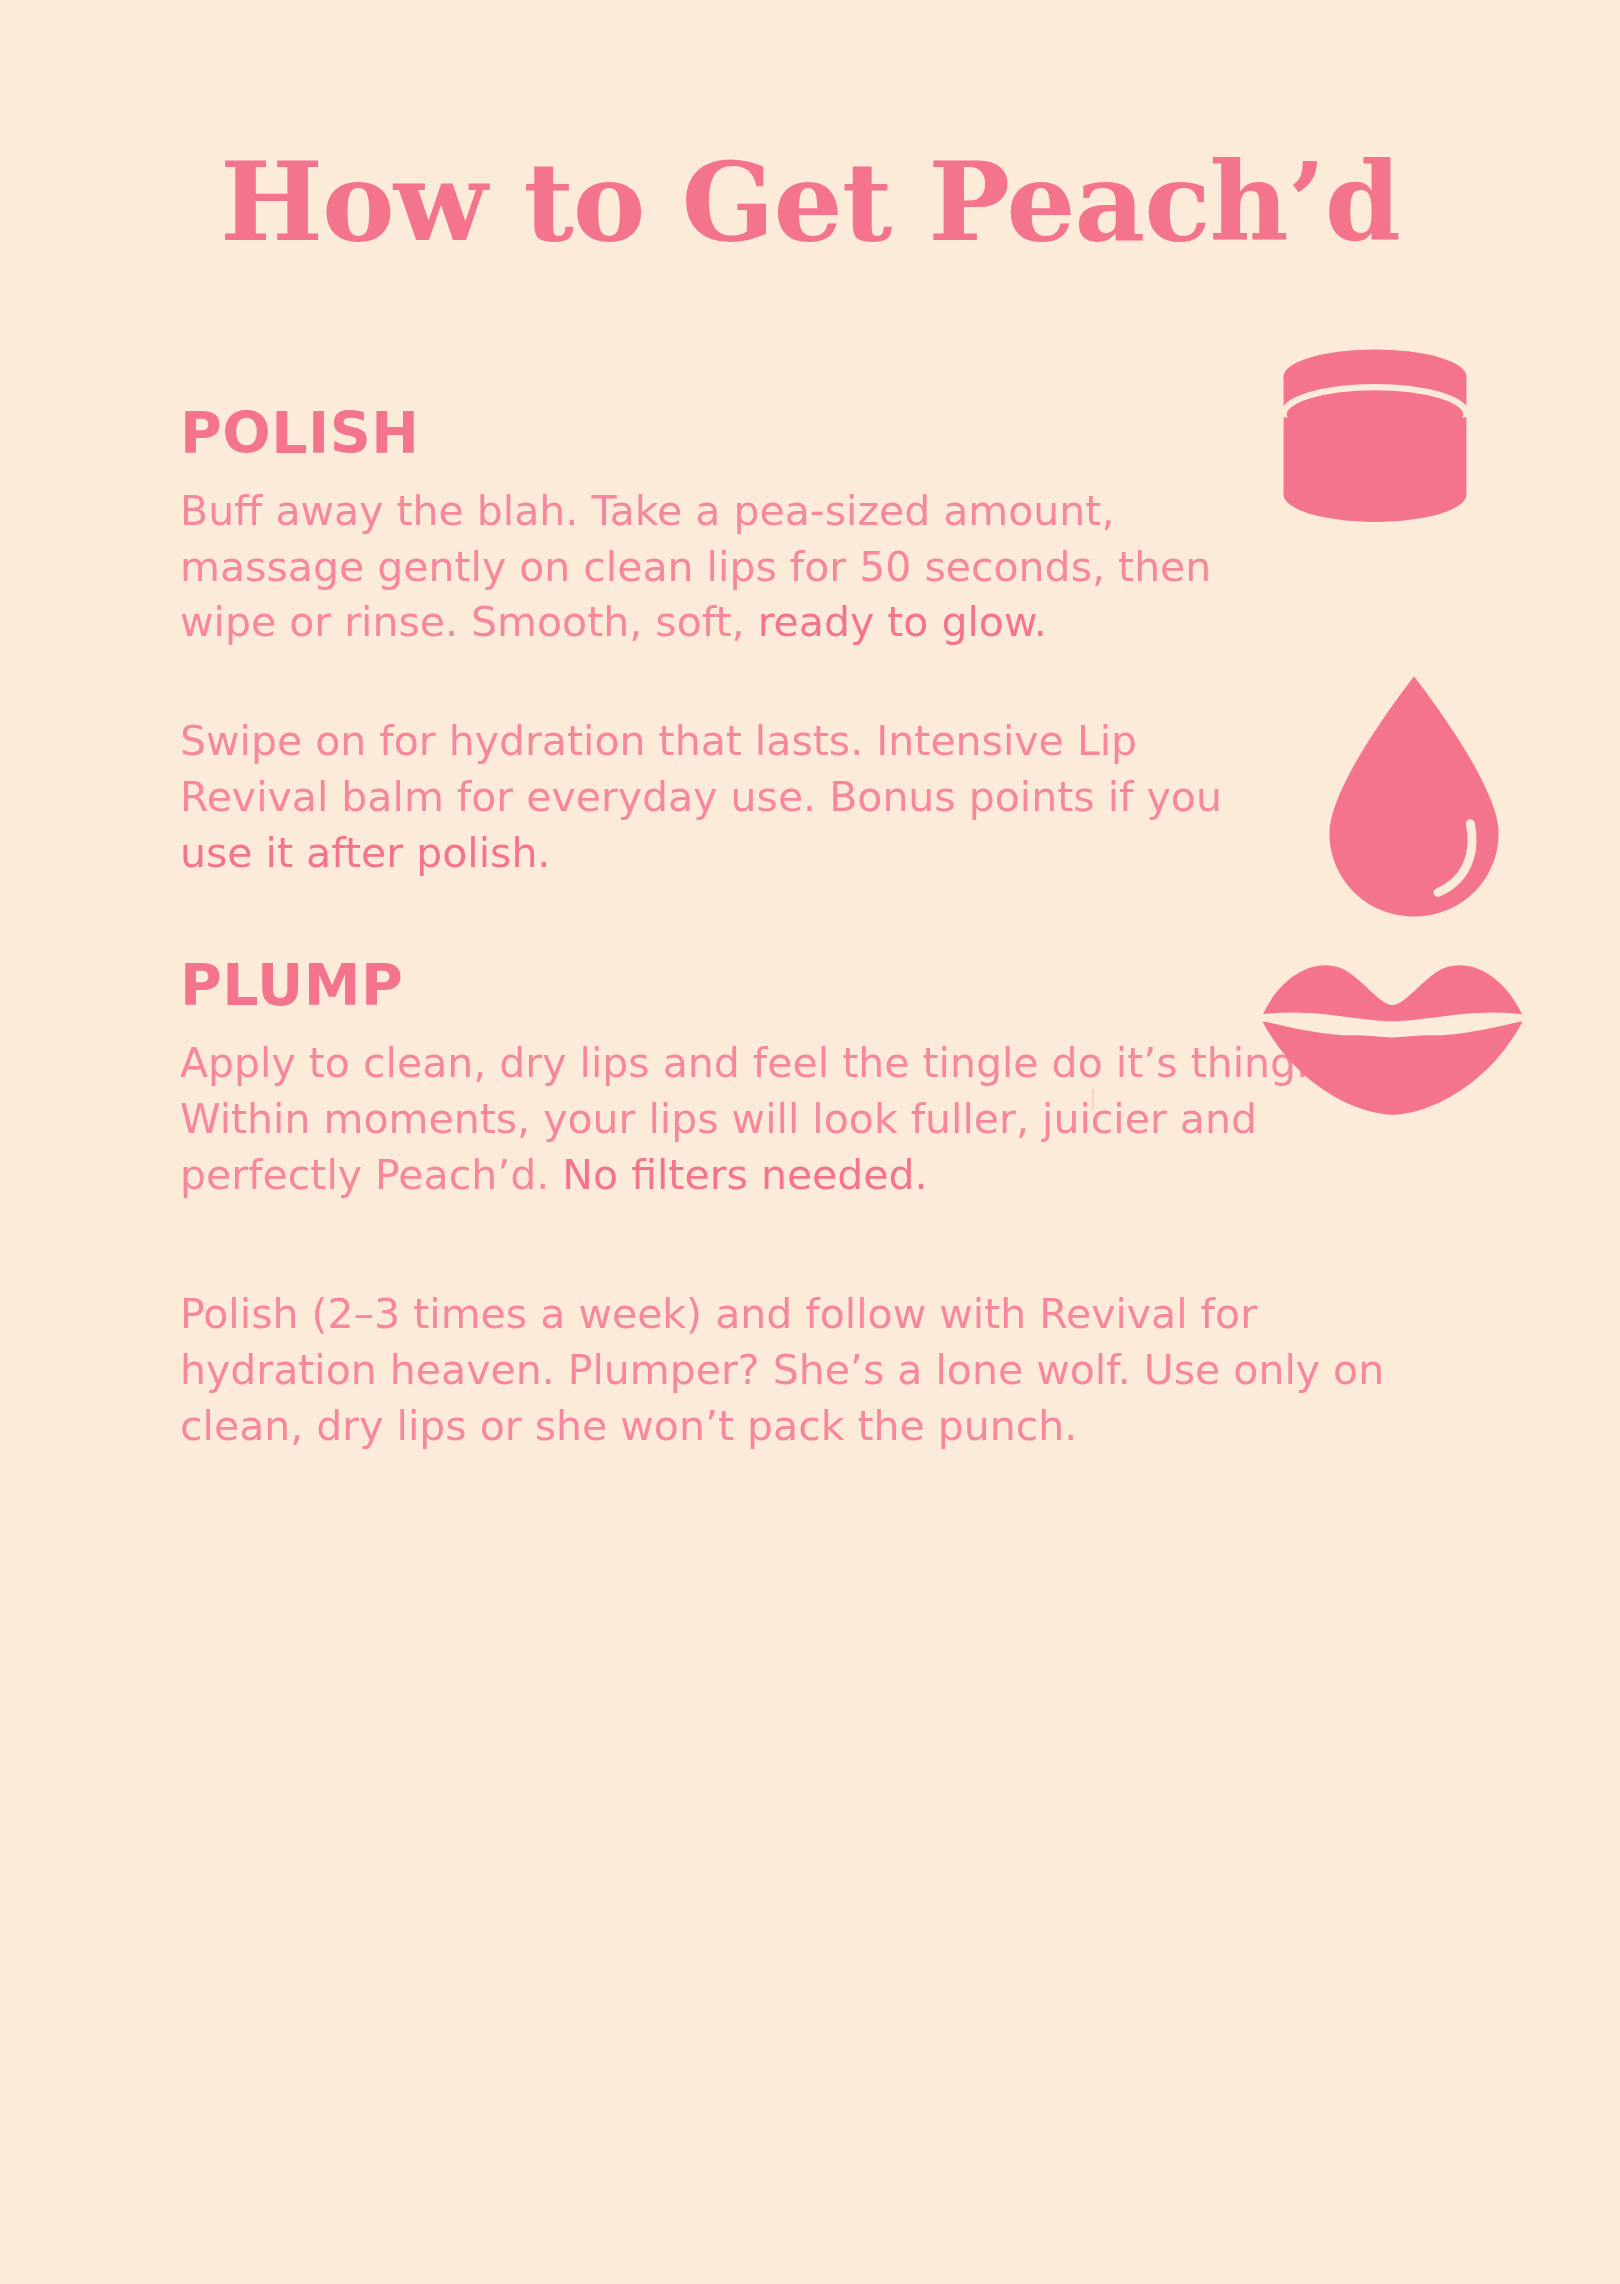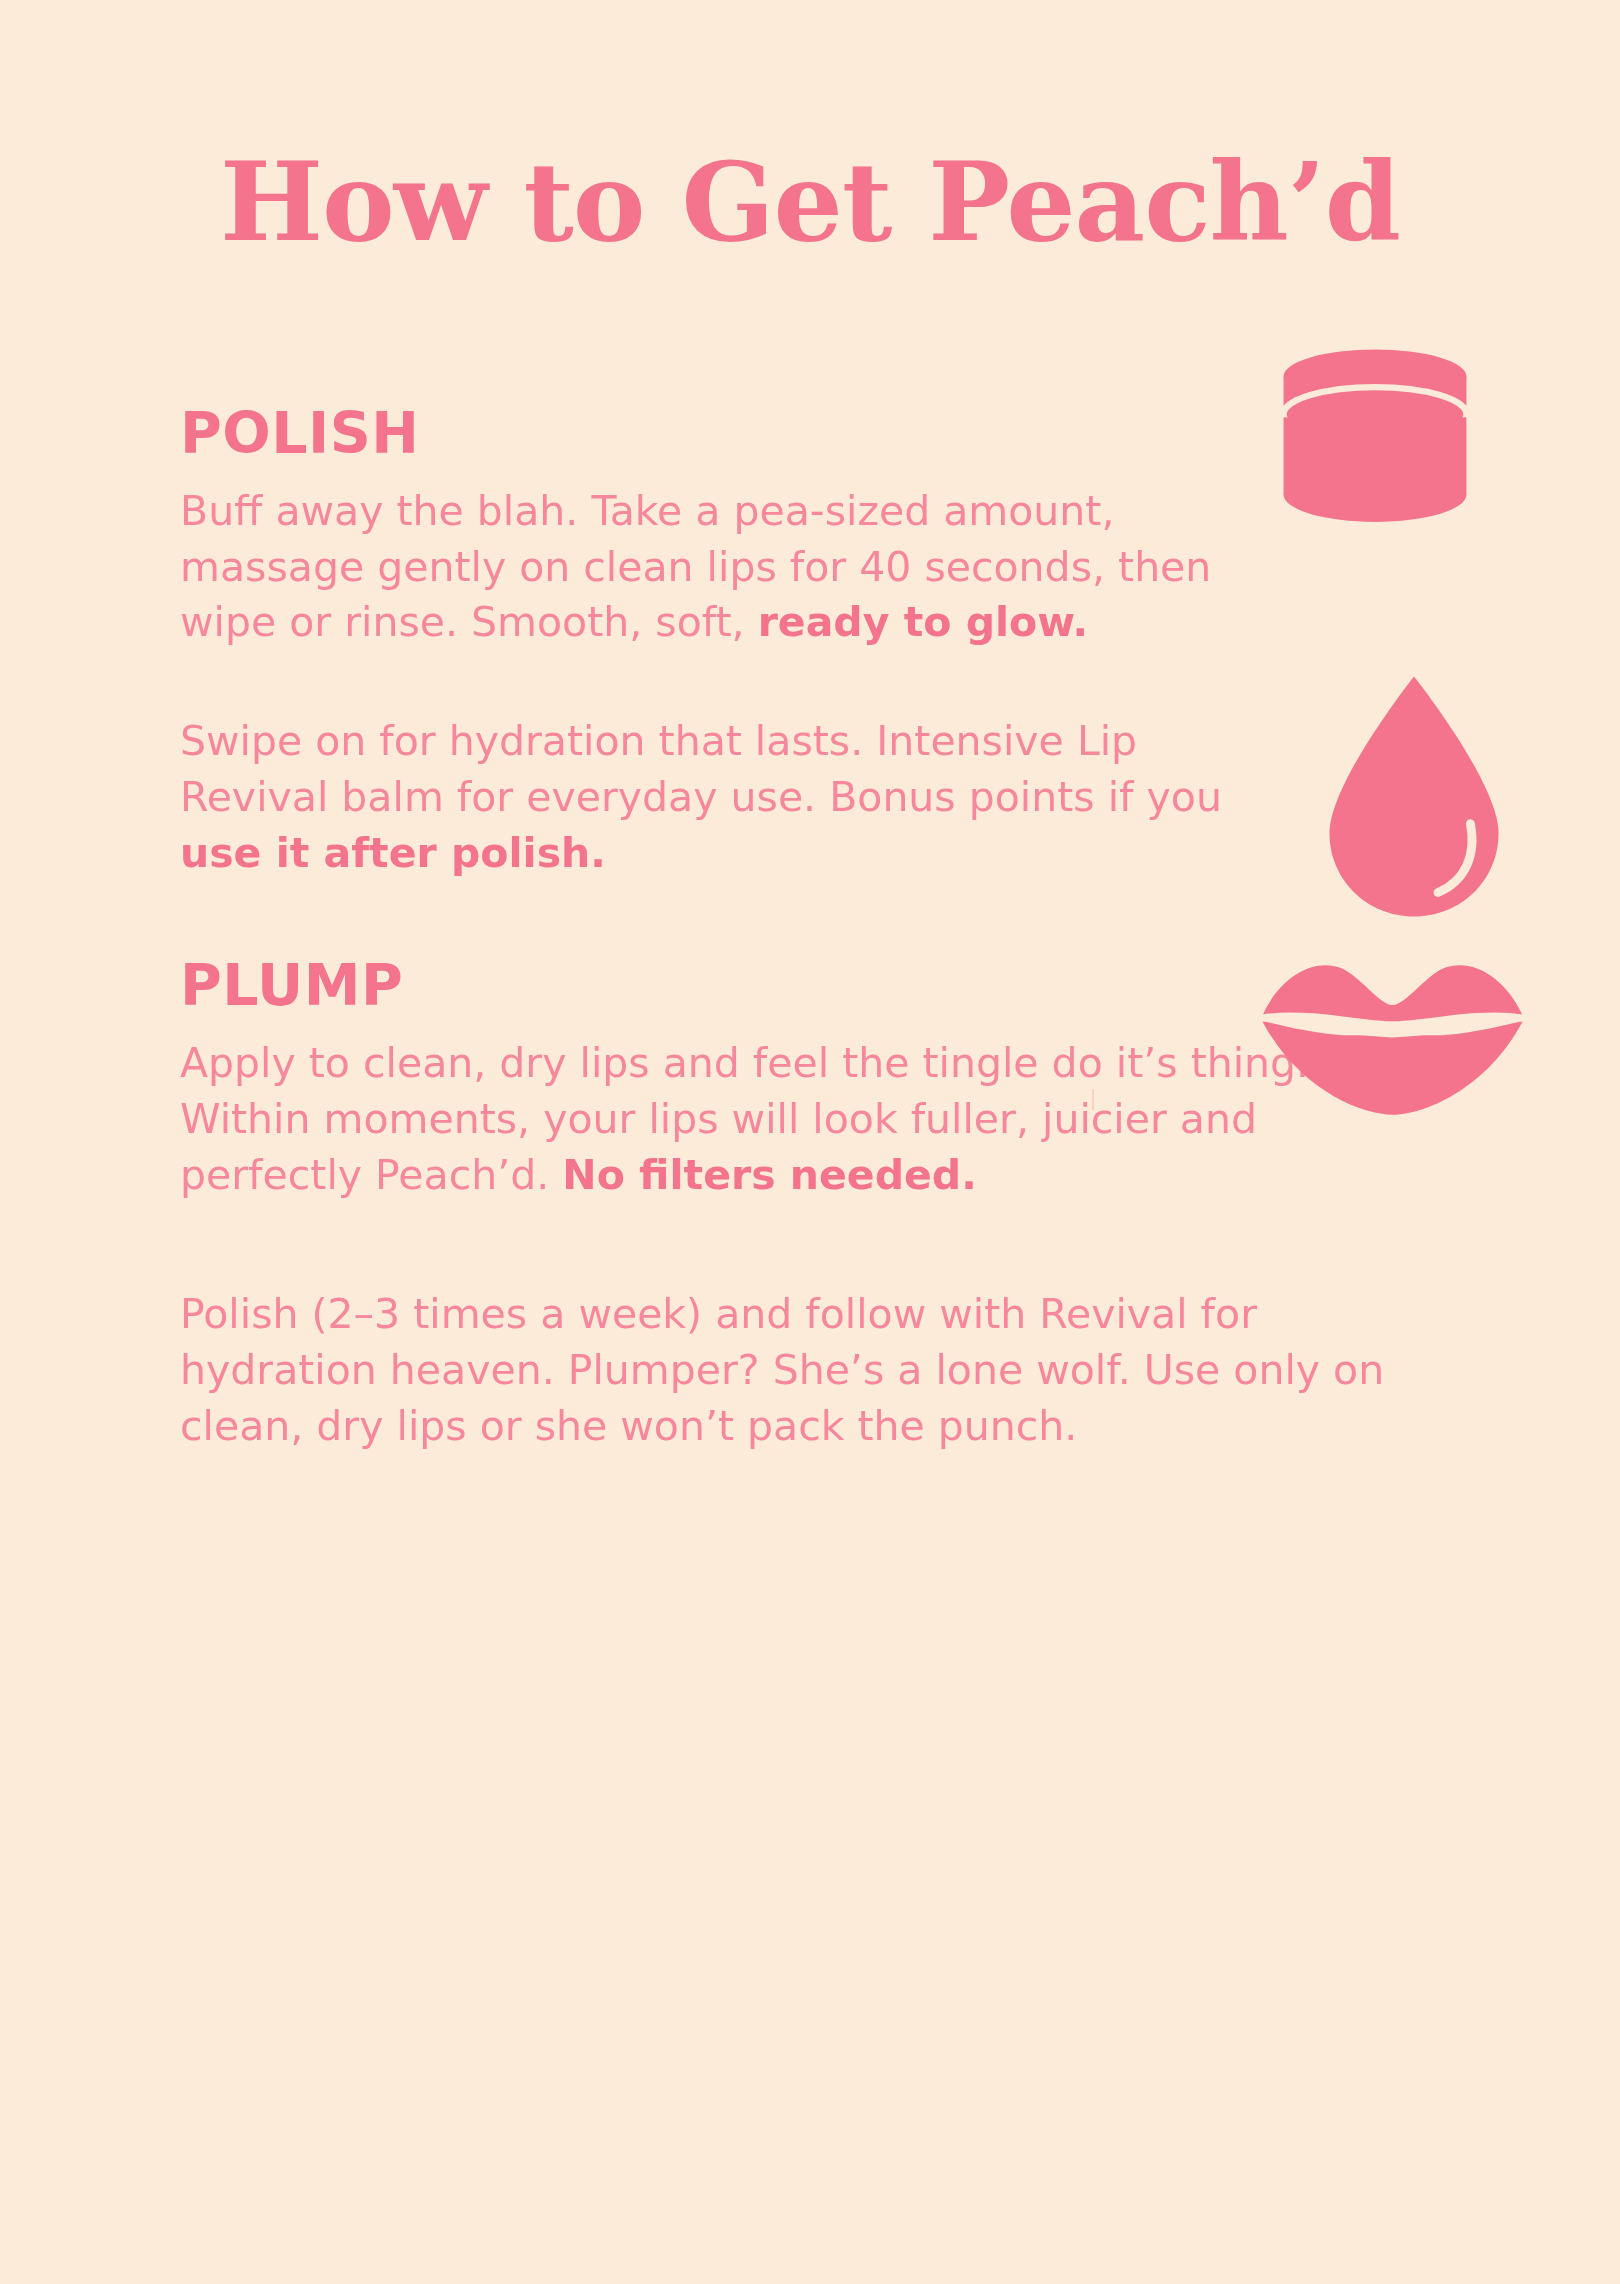--- a/index.html
+++ b/index.html
@@ -62,21 +62,21 @@
     font-family: "DejaVu Sans", sans-serif;
     font-weight: 400;
     font-size: 41px;
     line-height: 1.36;
     color: #F7879C;
     margin: 0;
     max-width: 1218px;
   }
 
   .sec-body b {
-    font-weight: 700;
+    font-weight: 400;
     color: #F4748D;
   }
 
   
   .s-polish .sec-body { max-width: 1098px; }
   .s-nourish .sec-body { max-width: 1108px; }
   .s-plump .sec-body { max-width: 1139px; }
   .s-protip .sec-body { max-width: 1281px; }
 
   .s-polish { margin-bottom: 63px; }
@@ -121,21 +121,21 @@
 <body>
 
 <div class="page">
 
   <div class="title">How to Get Peach’d</div>
 
   <div class="content">
 
     <div class="section s-polish">
       <div class="sec-heading">POLISH</div>
-      <p class="sec-body"><span>Buff away the blah. Take a pea-sized amount, massage gently on clean lips for 40 seconds, then wipe or rinse. Smooth, soft, </span><b>ready to glow.</b></p>
+      <p class="sec-body"><span>Buff away the blah. Take a pea-sized amount, massage gently on clean lips for 50 seconds, then wipe or rinse. Smooth, soft, </span><b>ready to glow.</b></p>
 
       <svg class="icon icon-jar" viewBox="0 0 470 400" aria-hidden="true">
         <ellipse cx="235" cy="72" rx="175" ry="52" fill="#F4748D"></ellipse>
         <rect x="60" y="72" width="350" height="72" fill="#F4748D"></rect>
         <ellipse cx="235" cy="144" rx="175" ry="52" fill="#F4748D"></ellipse>
         <ellipse cx="235" cy="144" rx="175" ry="52" fill="none" stroke="#FDEBD9" stroke-width="12"></ellipse>
         <rect x="60" y="150" width="350" height="148" fill="#F4748D"></rect>
         <ellipse cx="235" cy="298" rx="175" ry="52" fill="#F4748D"></ellipse>
       </svg>
     </div>

